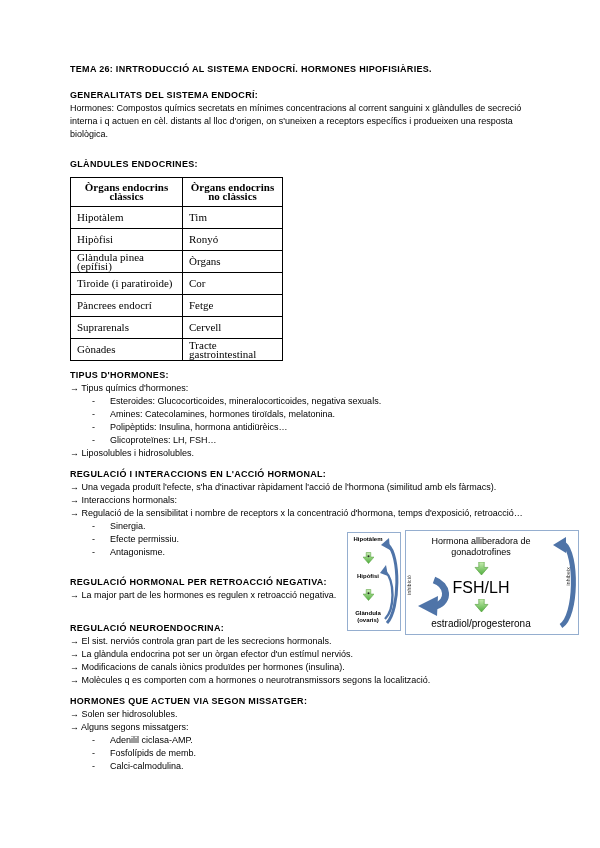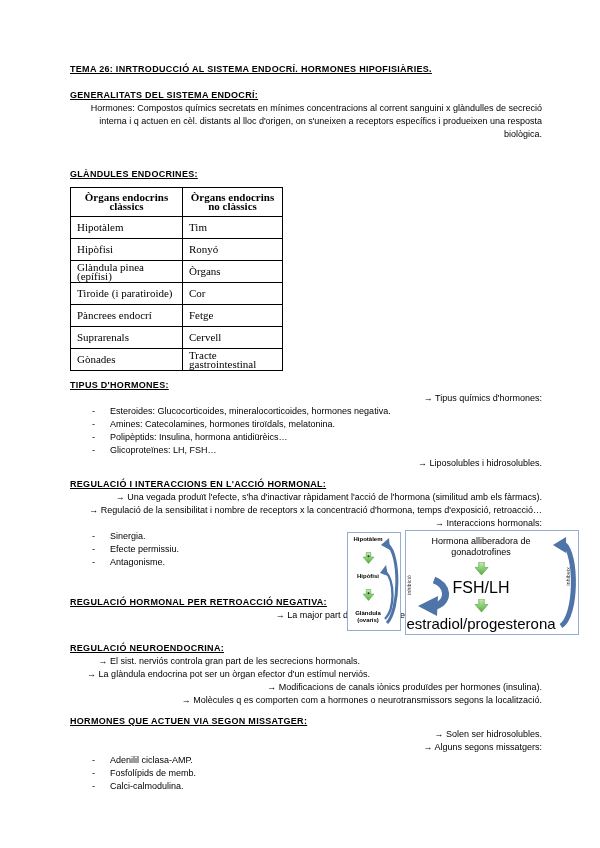--- a/index.html
+++ b/index.html
@@ -1,25 +1,25 @@
 <!DOCTYPE html>
 <html><head>
 <meta charset="utf-8">
 <style>
   html,body{margin:0;padding:0;background:#e8e8e8;}
   .page{
     width:600px;height:848px;box-sizing:border-box;background:#fff;
     padding:63px 58px 0 70px;position:relative;overflow:hidden;
     font-family:"Liberation Sans",sans-serif;font-size:9px;line-height:13px;color:#000;
   }
-  .u{font-weight:bold;text-decoration:underline;letter-spacing:.3px;}
+  .u{font-weight:bold;letter-spacing:.3px;}
   .title{margin-bottom:13px;}
-  .sec{margin-top:27px;}
+  .sec{margin-top:17px;}
   .sec.first{margin-top:0;}
-  .line{max-width:474px;text-align:right;}
+  .line{max-width:474px;}
   .bullet{display:flex;padding-left:22px;max-width:452px;}
   .dash{width:18px;flex:none;}
   table.glands{border-collapse:collapse;margin-top:6px;font-family:"Liberation Serif",serif;font-size:11px;line-height:9px;}
   table.glands th,table.glands td{border:1px solid #000;}
   table.glands th{width:103px;height:28px;text-align:center;font-weight:bold;padding:0 4px;}
   table.glands th+th{width:91px;}
   table.glands td{height:21px;vertical-align:middle;padding:0 4px 0 6px;font-weight:normal;}
   .mt-lg{margin-top:20px;}
   .mt-sm{margin-top:8px;}
 
@@ -29,21 +29,21 @@
   .dpanel.left{left:2px;top:3px;width:54px;height:99px;}
   .dpanel.right{left:60px;top:1px;width:174px;height:105px;padding-left:28px;}
   .lcol{position:absolute;left:2px;top:3px;width:36px;height:88px;display:flex;flex-direction:column;
         align-items:center;justify-content:space-between;text-align:center;}
   .dnode{font-weight:bold;font-size:6px;line-height:7px;}
   .arcs{position:absolute;right:0px;top:4px;}
   .rcol{position:absolute;left:4px;top:5px;width:142px;height:94px;display:flex;flex-direction:column;
         align-items:center;justify-content:space-between;text-align:center;}
   .dtop{font-size:9px;line-height:10.5px;}
   .dmid{font-size:16px;font-weight:normal;}
-  .dbot{font-size:15px;}
+  .dbot{font-size:10px;}
   .bigarc{position:absolute;right:1px;top:5px;}
   .leftloop{position:absolute;left:6px;top:44px;}
   .vlabel{position:absolute;font-size:5px;line-height:5px;color:#333;
           writing-mode:vertical-rl;transform:rotate(180deg);letter-spacing:.2px;}
   .vlabel.vright{right:7px;top:36px;}
   .vlabel.vleft{left:1px;top:44px;}
   .garrow{display:block;}
 </style>
 </head>
 <body>
@@ -95,42 +95,42 @@
       </tr>
     </tbody>
       </table>
   </div>
 
   <div class="sec mt-sm">
     <div class="u">TIPUS D'HORMONES:</div>
     <div class="line">→ Tipus químics d'hormones:</div>
     <div class="bullet">
       <span class="dash">-</span>
-      <span>Esteroides: Glucocorticoides, mineralocorticoides, hormones negativa.</span>
+      <span>Esteroides: Glucocorticoides, mineralocorticoides, negativa sexuals.</span>
     </div>
     <div class="bullet">
       <span class="dash">-</span>
       <span>Amines: Catecolamines, hormones tiroïdals, melatonina.</span>
     </div>
     <div class="bullet">
       <span class="dash">-</span>
       <span>Polipèptids: Insulina, hormona antidiürèics…</span>
     </div>
     <div class="bullet">
       <span class="dash">-</span>
       <span>Glicoproteïnes: LH, FSH…</span>
     </div>
     <div class="line">→ Liposolubles i hidrosolubles.</div>
   </div>
 
   <div class="sec mt-sm">
     <div class="u">REGULACIÓ I INTERACCIONS EN L'ACCIÓ HORMONAL:</div>
     <div class="line">→ Una vegada produït l'efecte, s'ha d'inactivar ràpidament l'acció de l'hormona (similitud amb els fàrmacs).</div>
+    <div class="line">→ Interaccions hormonals:</div>
     <div class="line">→ Regulació de la sensibilitat i nombre de receptors x la concentració d'hormona, temps d'exposició, retroacció…</div>
-    <div class="line">→ Interaccions hormonals:</div>
     <div class="bullet">
       <span class="dash">-</span>
       <span>Sinergia.</span>
     </div>
     <div class="bullet">
       <span class="dash">-</span>
       <span>Efecte permissiu.</span>
     </div>
     <div class="bullet">
       <span class="dash">-</span>

